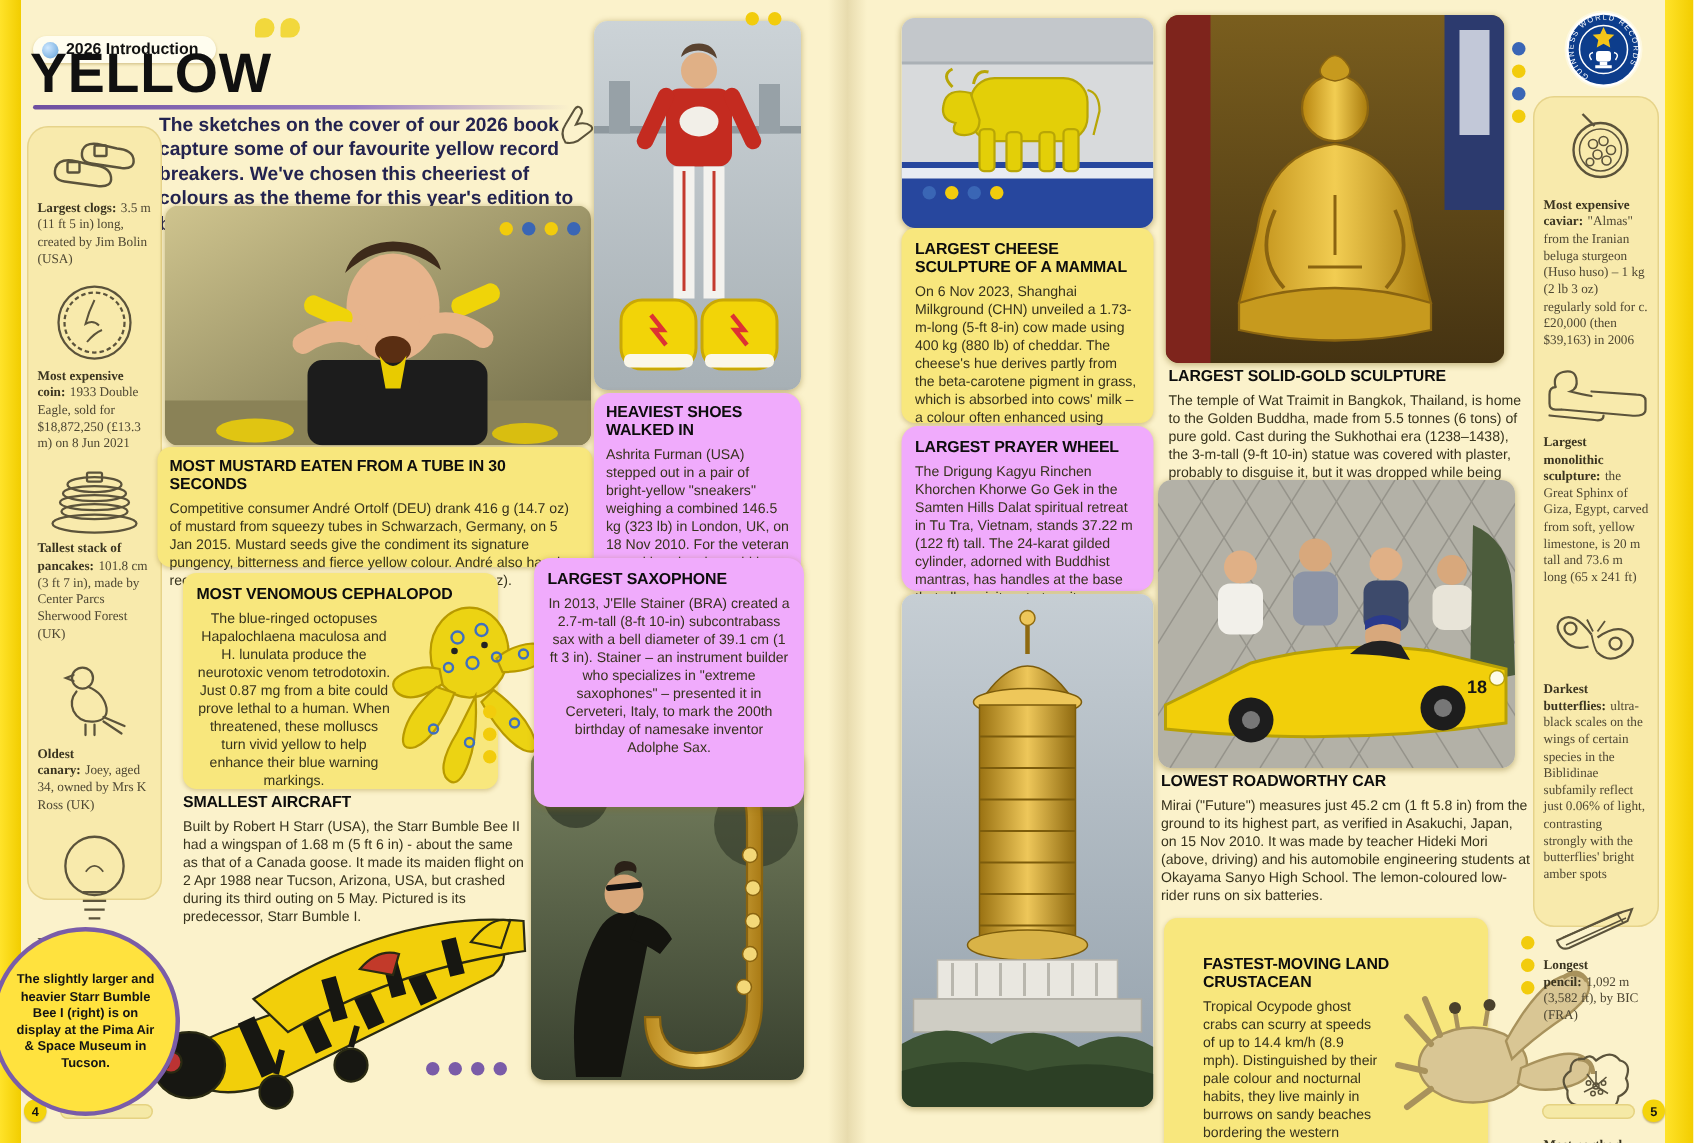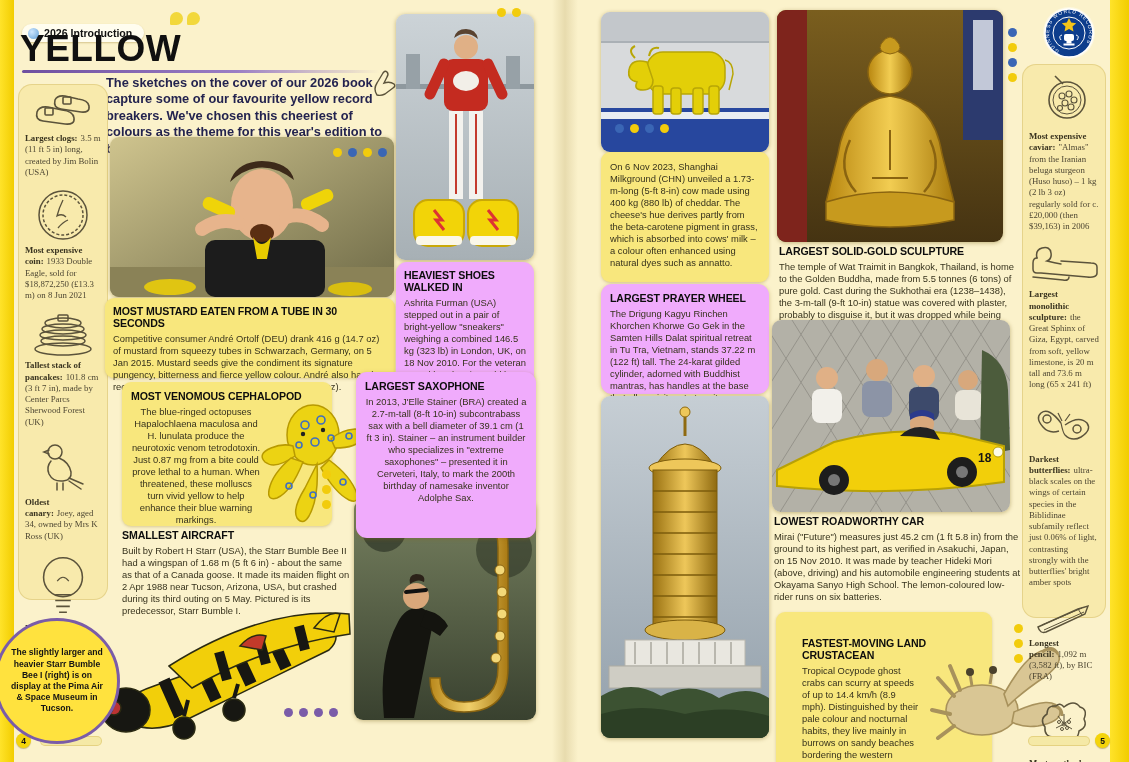--- a/index.html
+++ b/index.html
@@ -327,20 +327,21 @@
       <path d="M34 46 q-8 -8 0 -12 M48 44 q2 -10 10 -8" stroke="#b8a606" stroke-width="2" fill="none"></path>
     </svg>
   </div>
   <div class="abs dots-row" style="left:615px;top:124px;">
     <span class="dot" style="background:#3a66b5"></span>
     <span class="dot" style="background:#F2CC0C"></span>
     <span class="dot" style="background:#3a66b5"></span>
     <span class="dot" style="background:#F2CC0C"></span>
   </div>
   <div class="abs panel-y" style="left:601px;top:152px;width:150px;height:112px;padding:9px;">
+    <p class="rt">LARGEST CHEESE SCULPTURE OF A MAMMAL</p>
     <p class="rb">On 6 Nov 2023, Shanghai Milkground (CHN) unveiled a 1.73-m-long (5-ft 8-in) cow made using 400 kg (880 lb) of cheddar. The cheese's hue derives partly from the beta-carotene pigment in grass, which is absorbed into cows' milk – a colour often enhanced using natural dyes such as annatto.</p>
   </div>
   <div class="abs panel-c" style="left:601px;top:284px;width:150px;height:92px;padding:9px;">
     <p class="rt">LARGEST PRAYER WHEEL</p>
     <p class="rb">The Drigung Kagyu Rinchen Khorchen Khorwe Go Gek in the Samten Hills Dalat spiritual retreat in Tu Tra, Vietnam, stands 37.22 m (122 ft) tall. The 24-karat gilded cylinder, adorned with Buddhist mantras, has handles at the base that allow visitors to turn it.</p>
   </div>
   <div class="abs photo" style="left:601px;top:396px;width:168px;height:342px;">
     <svg width="168" height="342" viewBox="0 0 168 342">
       <defs>
         <linearGradient id="pbg" x1="0" y1="0" x2="0" y2="1">

